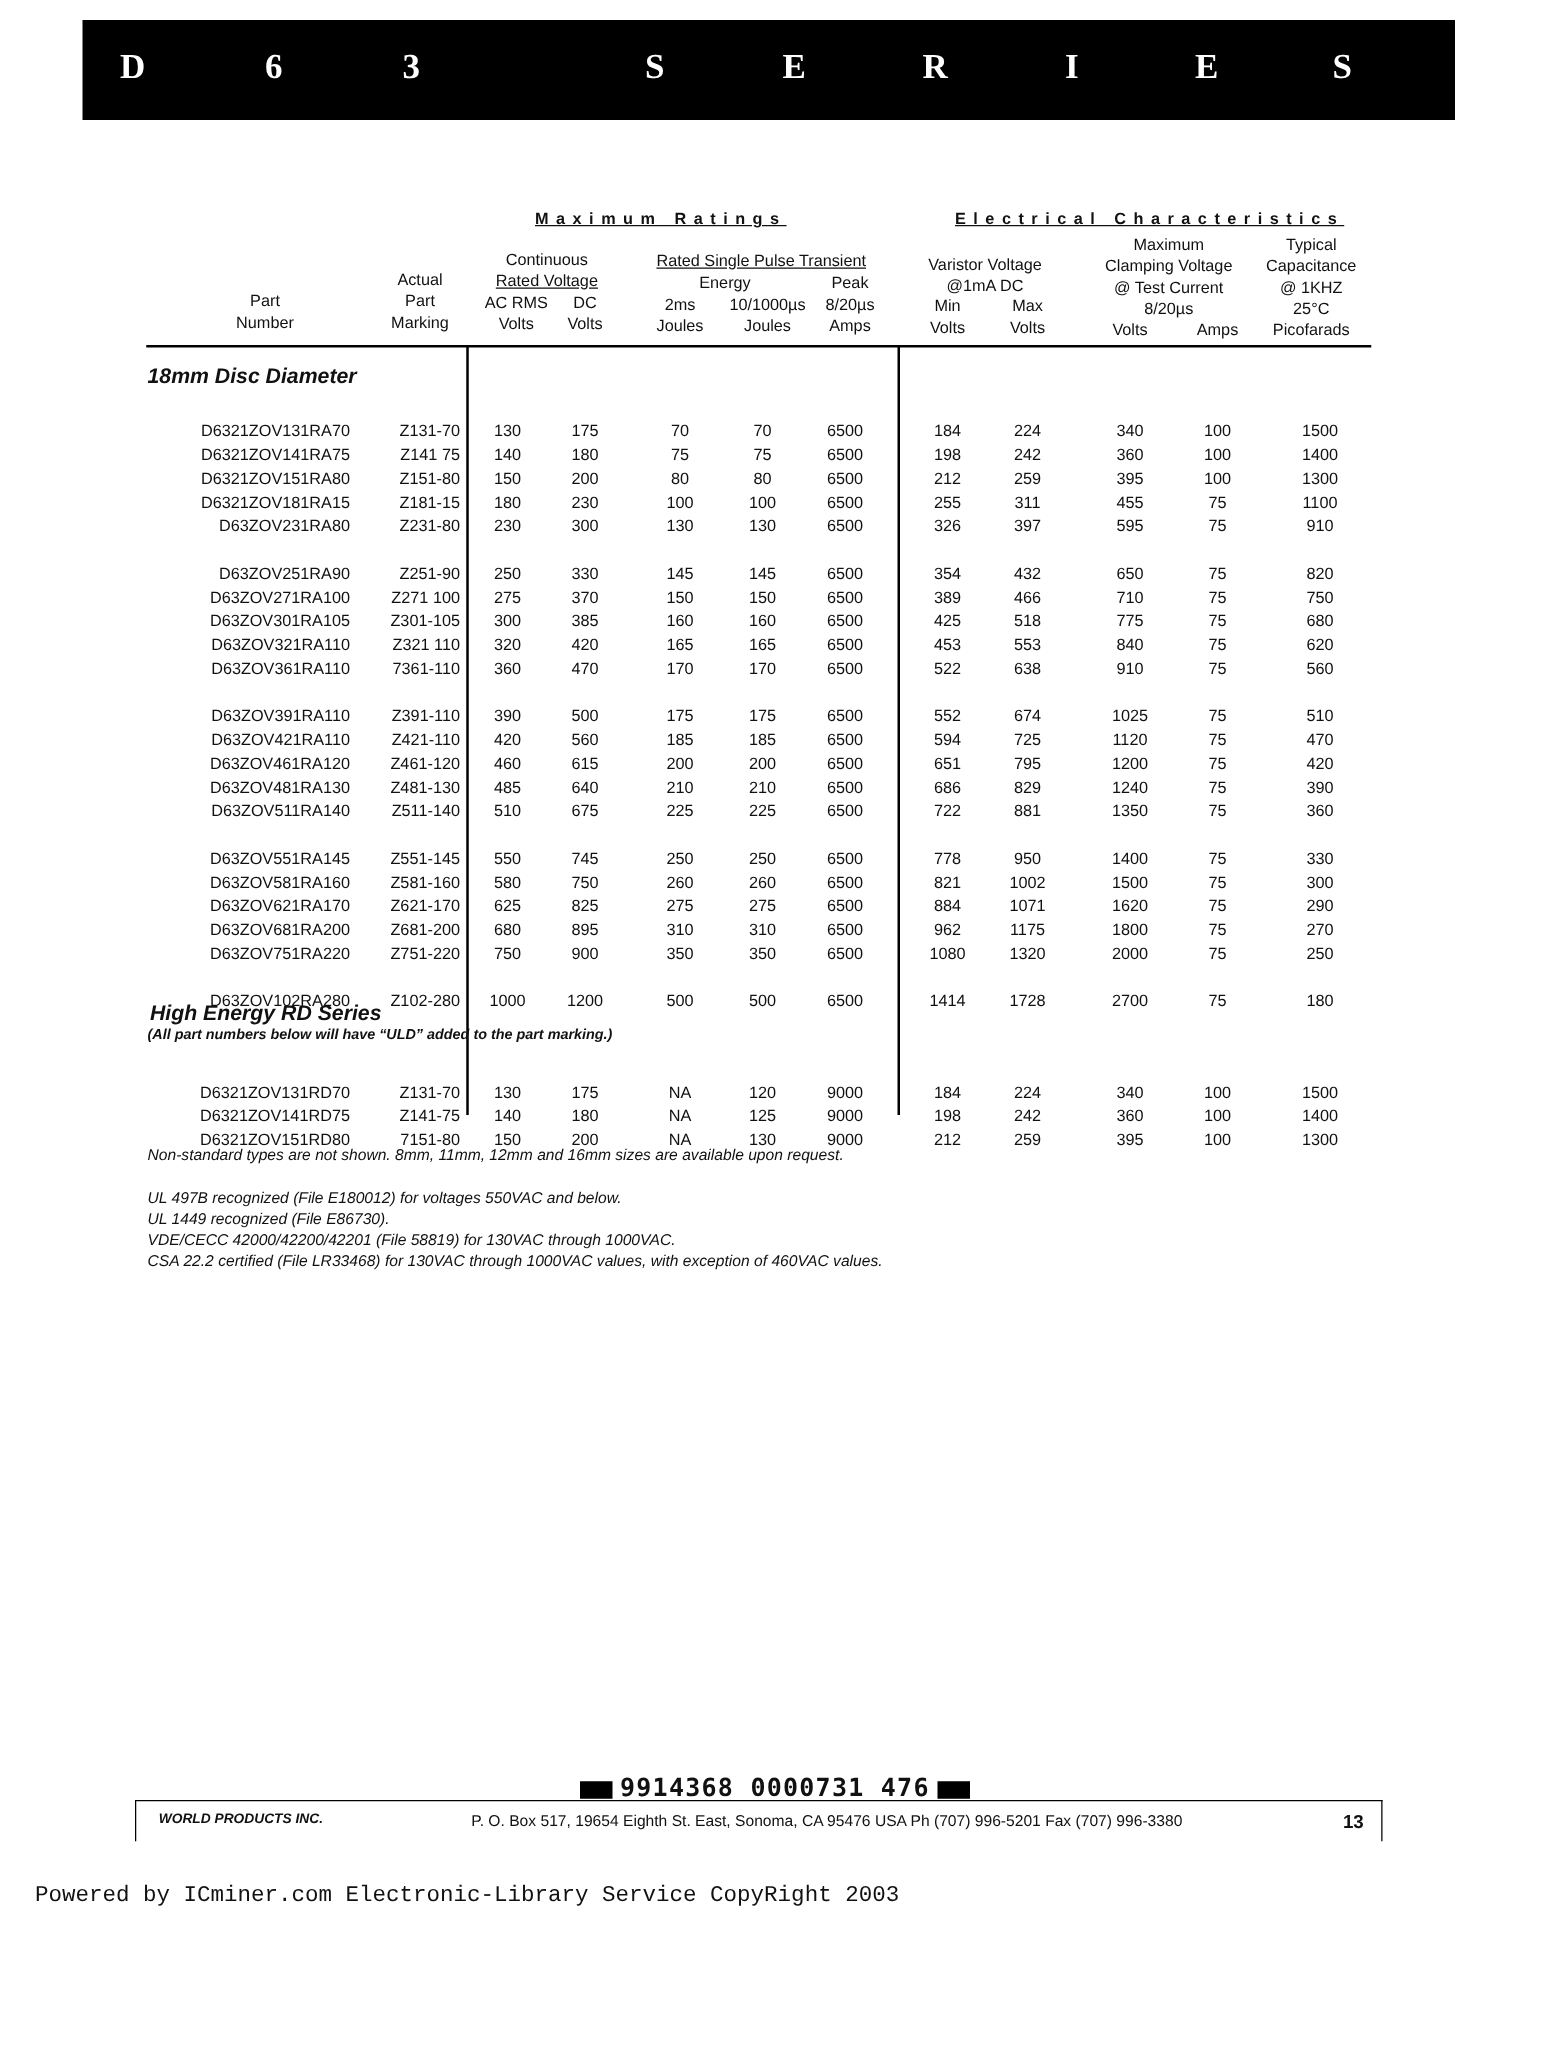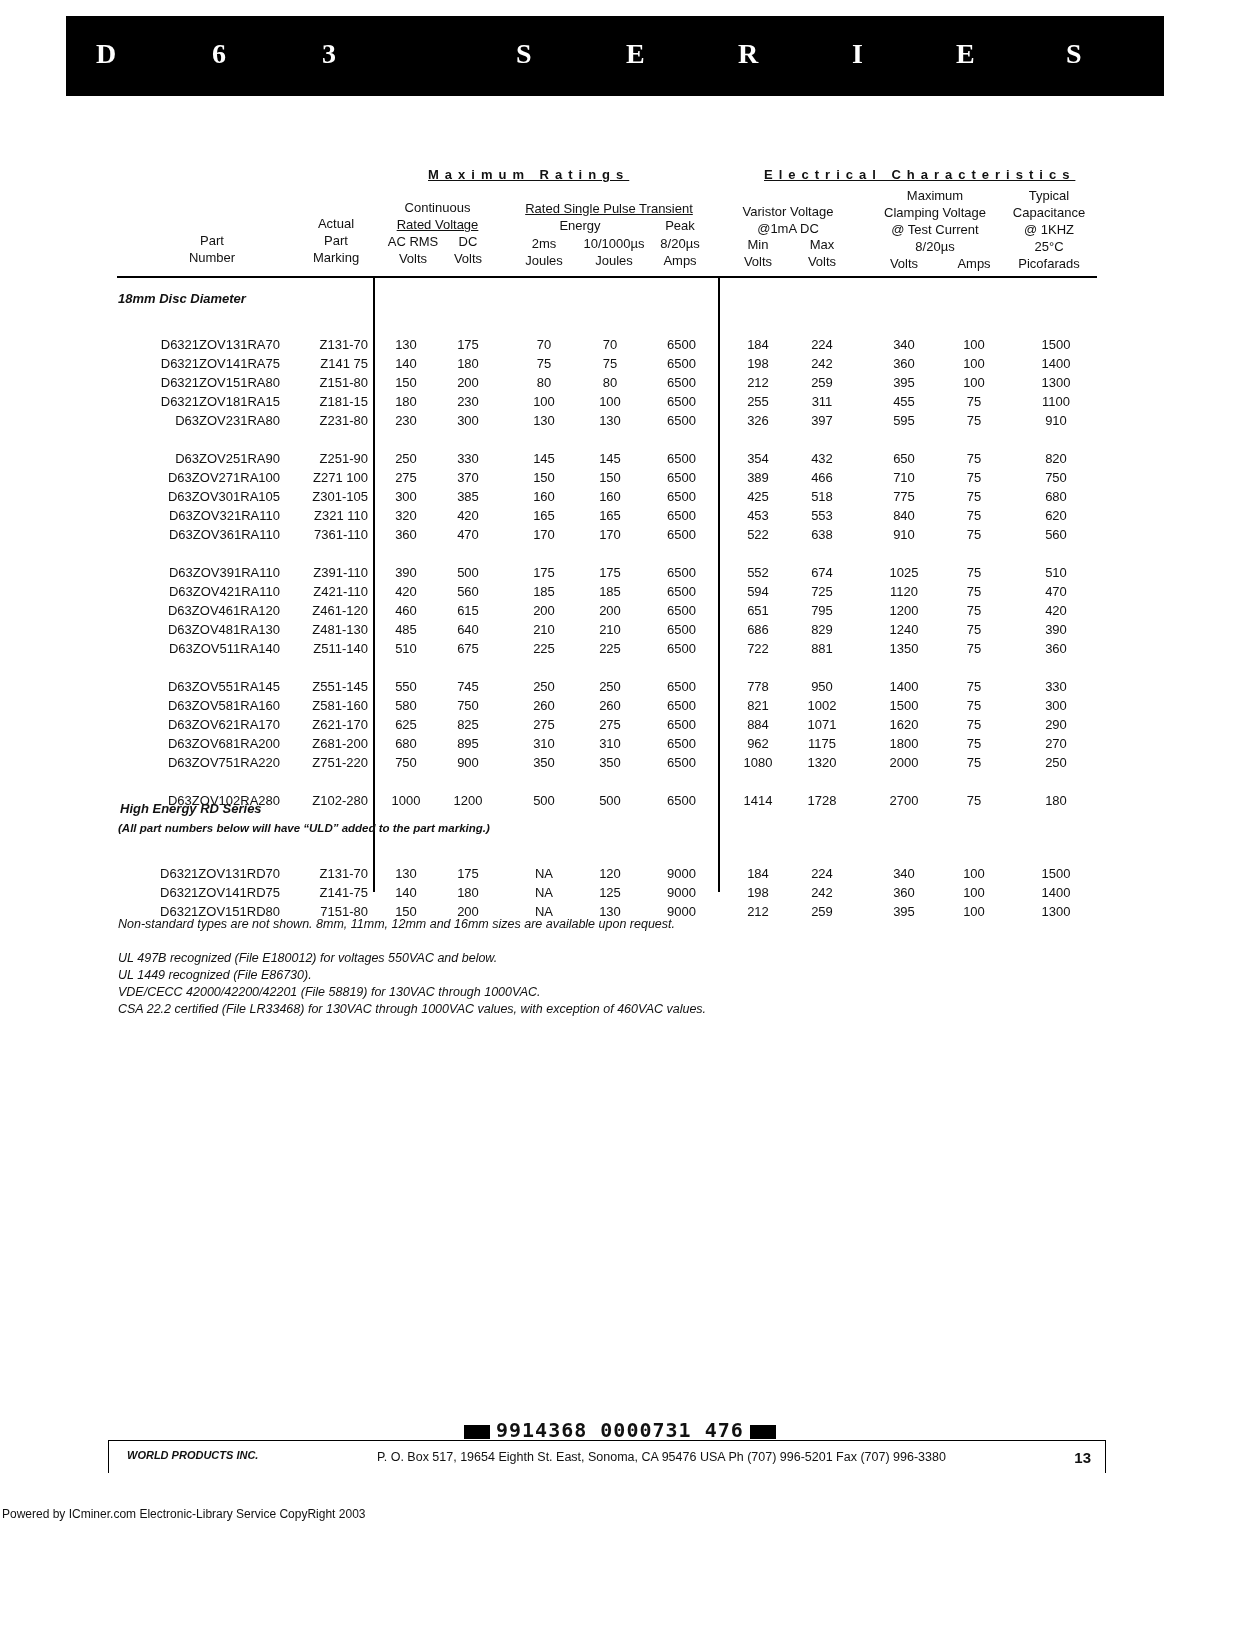--- a/index.html
+++ b/index.html
@@ -7,45 +7,45 @@
          font-family: "Liberation Sans", sans-serif; color: #111; }
   .banner { position: absolute; left: 66px; top: 16px; width: 1098px; height: 80px; background: #000; }
   .banner span { position: absolute; top: 22px; color: #fff; font-family: "Liberation Serif", serif;
                  font-size: 28px; font-weight: bold; }
   .sec-head { position: absolute; top: 167px; font-size: 13px; font-weight: bold; letter-spacing: 6px;
               text-decoration: underline; }
   .hdr { position: absolute; font-size: 13px; text-align: center; line-height: 17px; }
   .ul { text-decoration: underline; }
   .rule-top { position: absolute; left: 117px; top: 276px; width: 980px; height: 2px; background: #000; }
   .vline { position: absolute; width: 2px; background: #000; }
-  .group-title { position: absolute; font-size: 13px; font-weight: bold; font-style: italic; }
+  .group-title { position: absolute; font-size: 17px; font-weight: bold; font-style: italic; }
   .row { position: absolute; left: 0; width: 1248px; height: 19px; font-size: 13px; margin-top: 24px; }
   .row span { position: absolute; top: 0; }
   .c-part { left: 150px; width: 130px; text-align: right; }
   .c-mark { left: 304px; width: 64px; text-align: right; }
   .c-ac { left: 386px; width: 40px; text-align: center; }
   .c-dc { left: 448px; width: 40px; text-align: center; }
   .c-e2 { left: 524px; width: 40px; text-align: center; }
   .c-e10 { left: 590px; width: 40px; text-align: center; }
-  .c-pk { left: 656px; width: 40px; text-align: right; }
+  .c-pk { left: 656px; width: 40px; text-align: center; }
   .c-vmin { left: 738px; width: 40px; text-align: center; }
   .c-vmax { left: 802px; width: 40px; text-align: center; }
   .c-cv { left: 882px; width: 44px; text-align: center; }
   .c-ca { left: 954px; width: 40px; text-align: center; }
   .c-cap { left: 1034px; width: 44px; text-align: center; }
   .notes { position: absolute; left: 118px; font-size: 12.5px; font-style: italic; line-height: 17px; }
   .barcode { position: absolute; left: 458px; top: 1418px; font-family: "DejaVu Sans Mono", monospace;
              font-size: 20px; font-weight: bold; letter-spacing: 1px; }
   .barcode .blk { display: inline-block; width: 26px; height: 14px; background: #000; vertical-align: middle; margin: 0 6px; }
   .footer-box { position: absolute; left: 108px; top: 1440px; width: 996px; height: 32px;
                 border-top: 1px solid #000; border-left: 1px solid #000; border-right: 1px solid #000; }
   .footer-company { position: absolute; left: 18px; top: 8px; font-size: 11px; font-weight: 900; font-style: italic; }
   .footer-address { position: absolute; left: 268px; top: 9px; font-size: 12.5px; }
   .footer-page { position: absolute; right: 14px; top: 8px; font-size: 15px; font-weight: bold; }
-  .credit { position: absolute; left: 2px; top: 1507px; font-family: Liberation Sans, sans-serif; font-size: 12px; }
+  .credit { position: absolute; left: 28px; top: 1507px; font-family: Liberation Mono, monospace; font-size: 18px; }
 </style>
 </head>
 <body>
 
 <div class="banner">
   <span style="left:30px">D</span>
   <span style="left:146px">6</span>
   <span style="left:256px">3</span>
   <span style="left:450px">S</span>
   <span style="left:560px">E</span>

